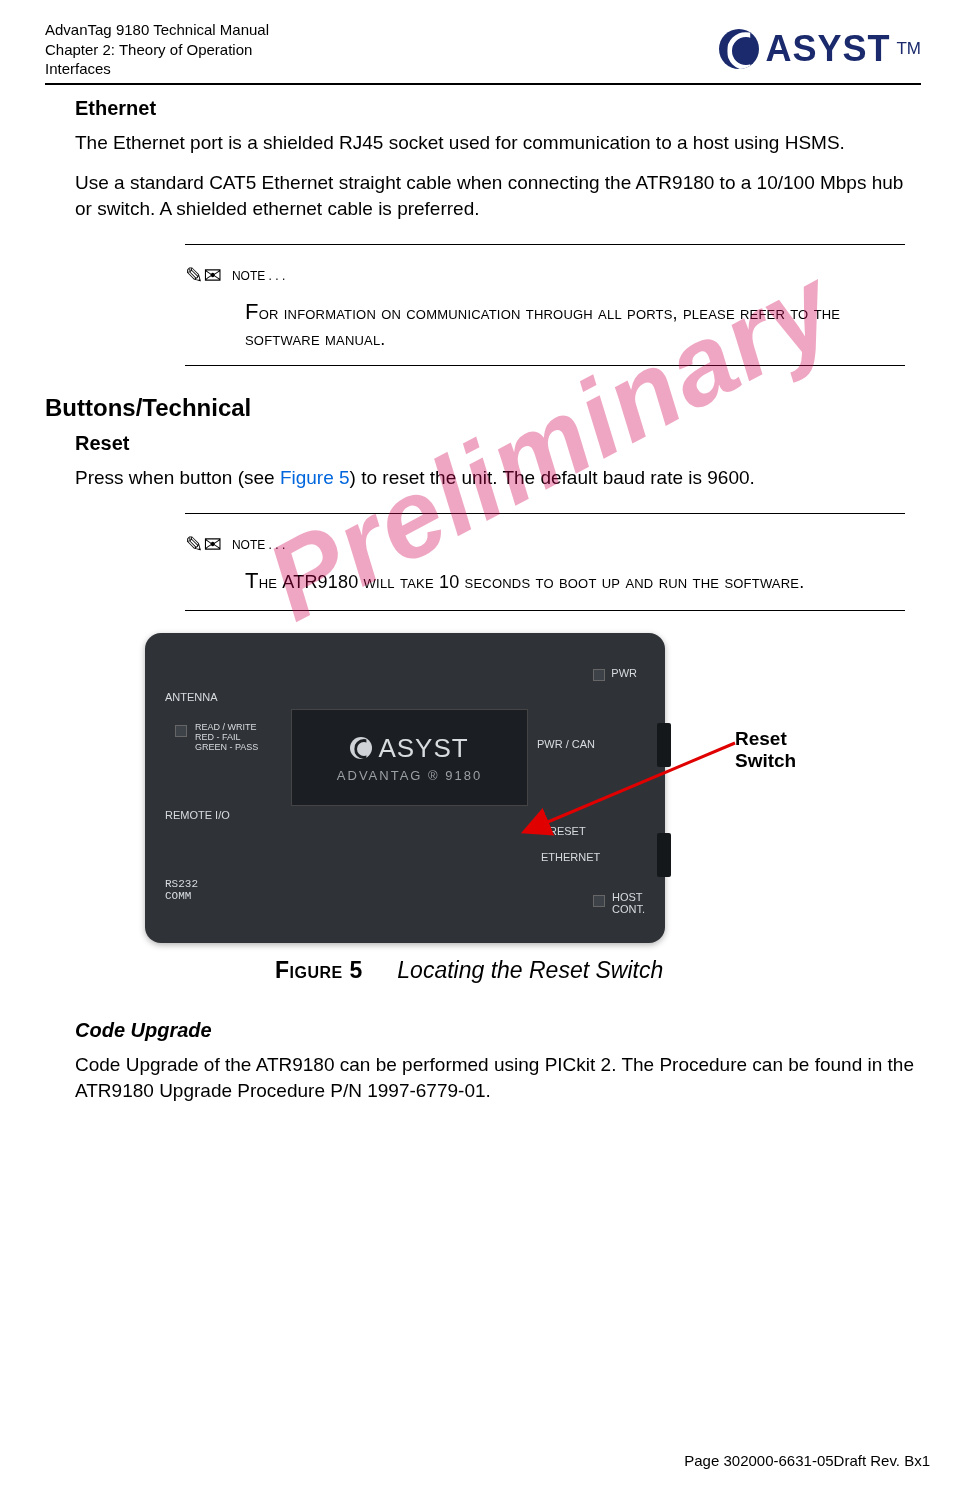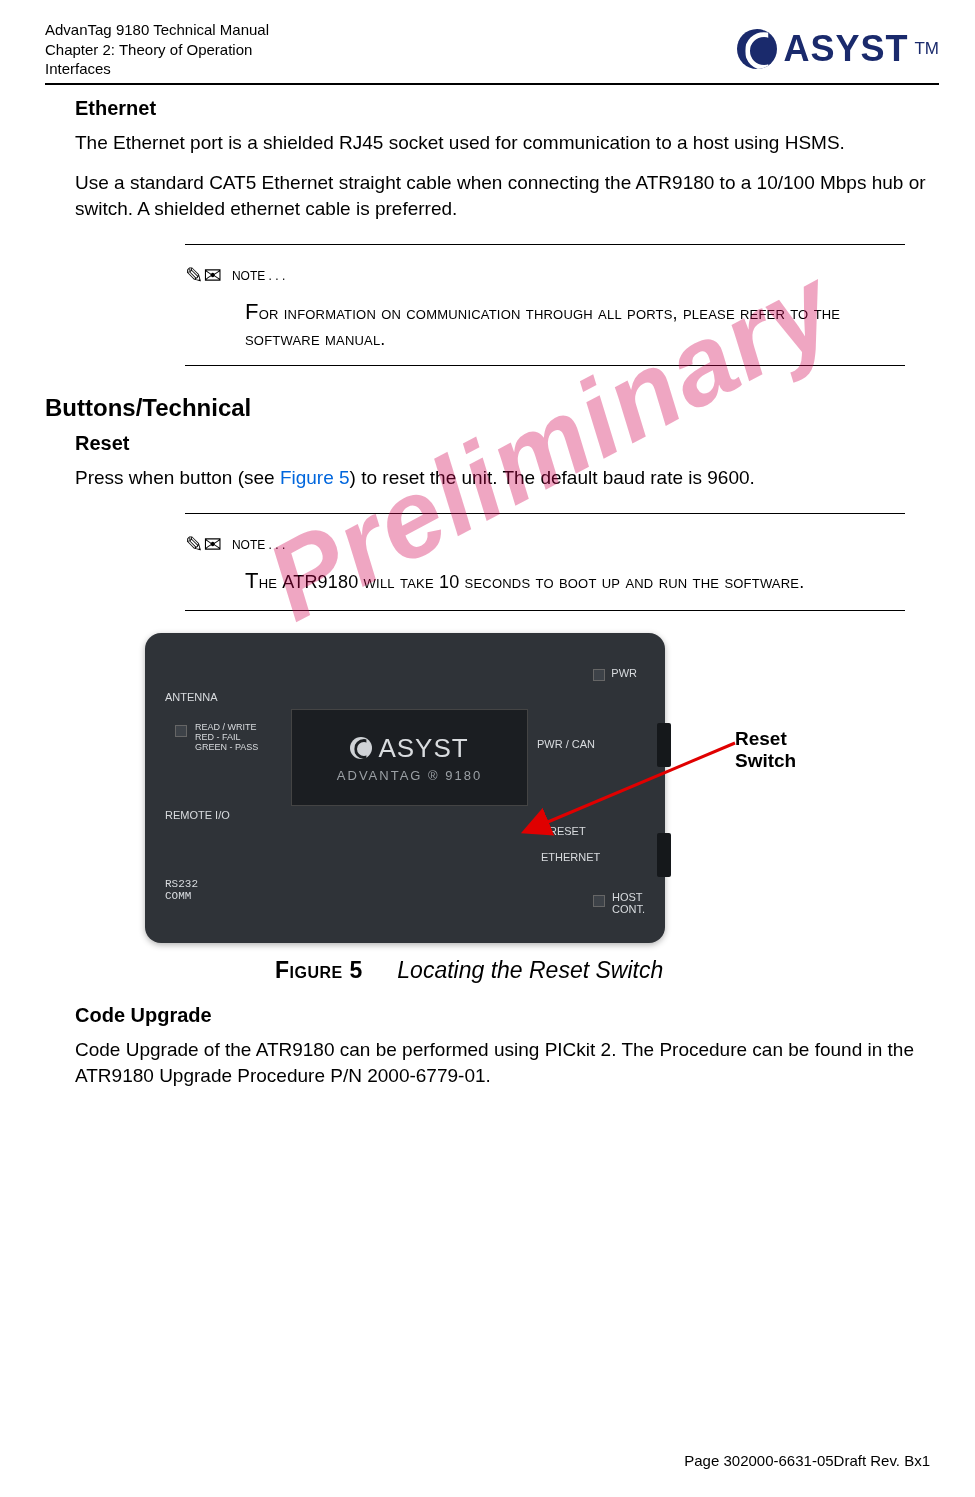--- a/index.html
+++ b/index.html
@@ -8,21 +8,21 @@
     font-family: Arial, Helvetica, sans-serif;
     font-size: 19px;
     color: #000;
     background: #fff;
     width: 975px;
     height: 1497px;
     position: relative;
     box-sizing: border-box;
   }
   .page {
-    padding: 20px 36px 0 45px;
+    padding: 20px 54px 0 45px;
     box-sizing: border-box;
     height: 100%;
     position: relative;
   }
   .header {
     display: flex;
     justify-content: space-between;
     align-items: center;
     border-bottom: 2px solid #000;
     padding-bottom: 4px;
@@ -236,21 +236,21 @@
     <div class="callout">
       <span>Reset</span><br><span>Switch</span>
     </div>
 
     <div class="fig-caption">
       <span class="num">Figure 5</span>
       <span class="title">Locating the Reset Switch</span>
     </div>
   </div>
 
-  <h3 class="subsection" style="margin-top:20px;">Code Upgrade</h3>
-  <p class="body">Code Upgrade of the ATR9180 can be performed using PICkit 2. The Procedure can be found in the ATR9180 Upgrade Procedure P/N 2000-6779-01.</p>
+  <h3 class="subsection" style="margin-top:35px;font-style:italic;">Code Upgrade</h3>
+  <p class="body">Code Upgrade of the ATR9180 can be performed using PICkit 2. The Procedure can be found in the ATR9180 Upgrade Procedure P/N 1997-6779-01.</p>
 
   <div class="footer">
     <span>Page 30</span>
     <span>2000-6631-05</span>
     <span>Draft Rev. Bx1</span>
   </div>
 </div>
 
 </body></html>

